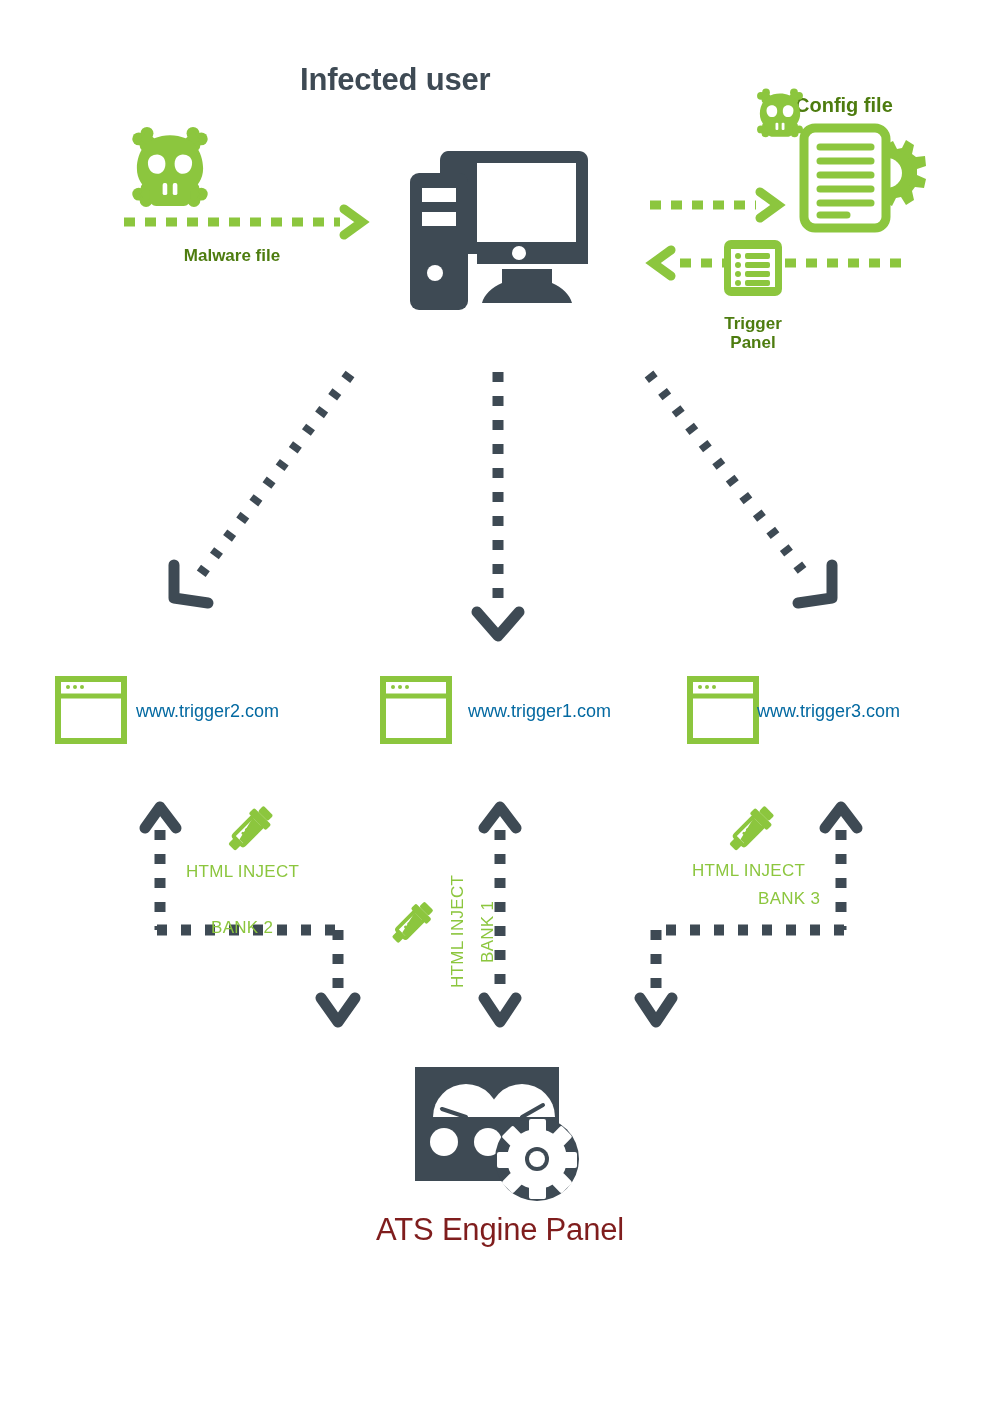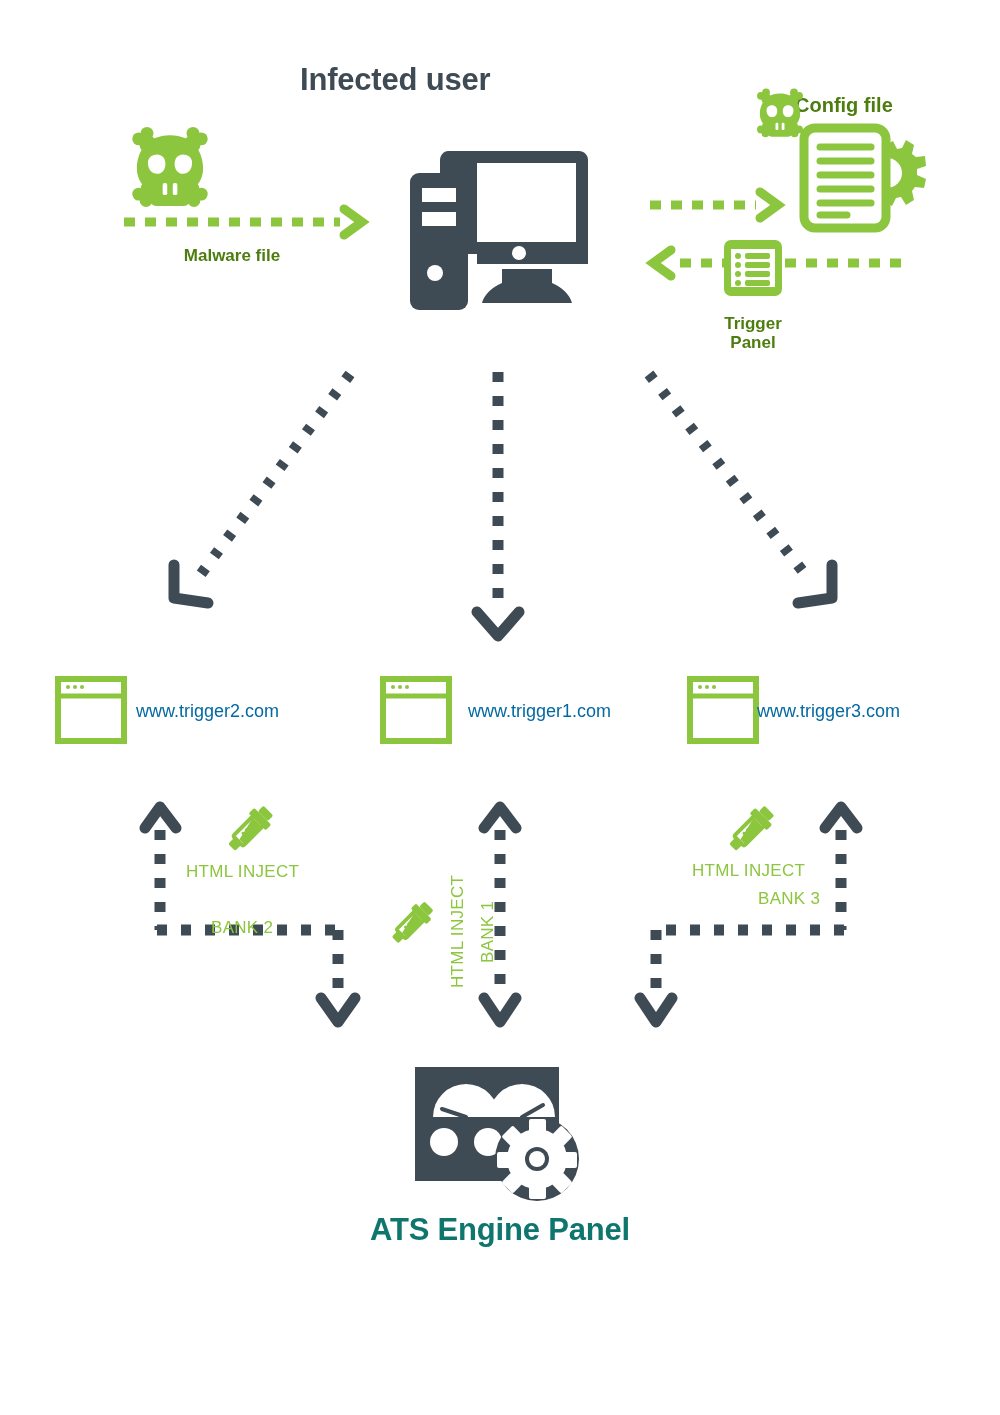--- a/index.html
+++ b/index.html
@@ -24,22 +24,22 @@
   .title-main {
     font-size: 31px;
     font-weight: bold;
     color: #3e4a54;
     letter-spacing: -0.2px;
     white-space: nowrap;
     text-align: left;
   }
   .title-bottom {
     font-size: 31px;
-    font-weight: bold;
-    color: #0f766e;
+    font-weight: normal;
+    color: #7f1d1d;
     letter-spacing: -0.2px;
     white-space: nowrap;
     text-align: center;
   }
   .label-dark {
     font-size: 17px;
     font-weight: bold;
     color: #4d7c0f;
     white-space: nowrap;
     text-align: center;

